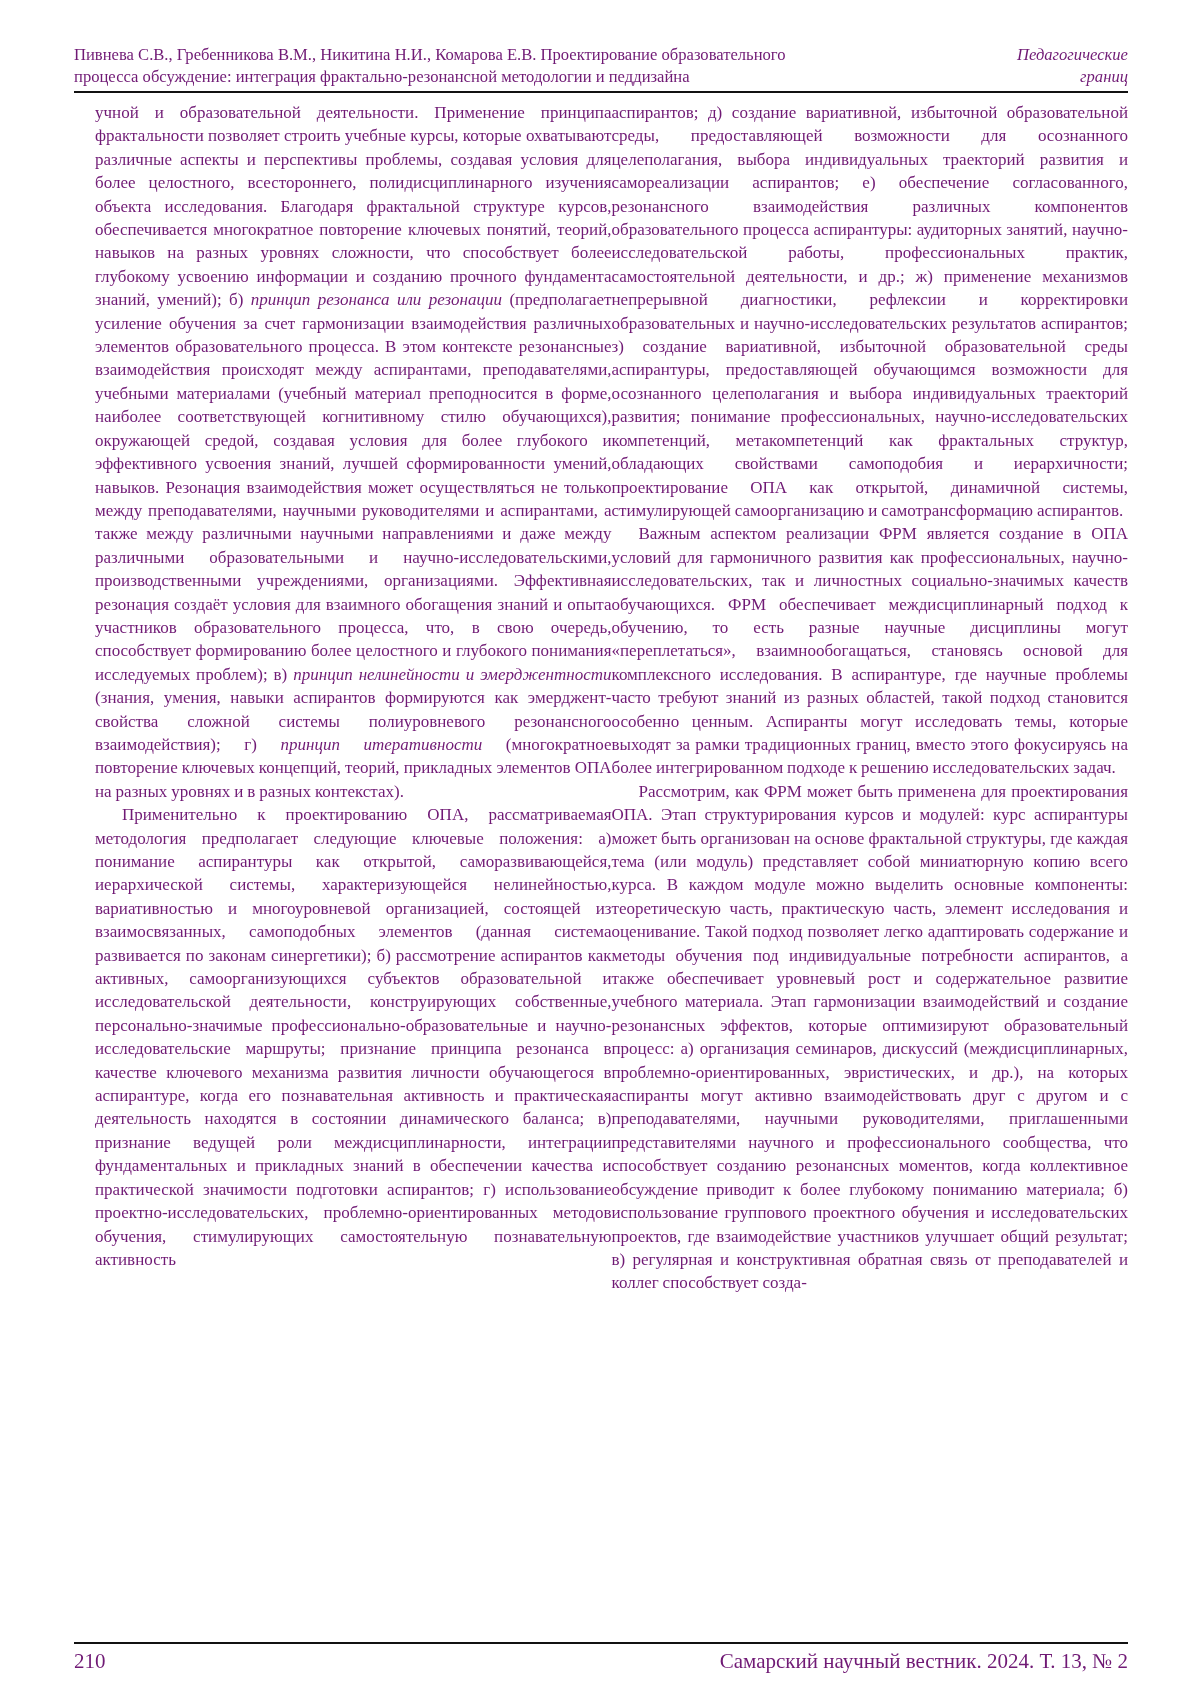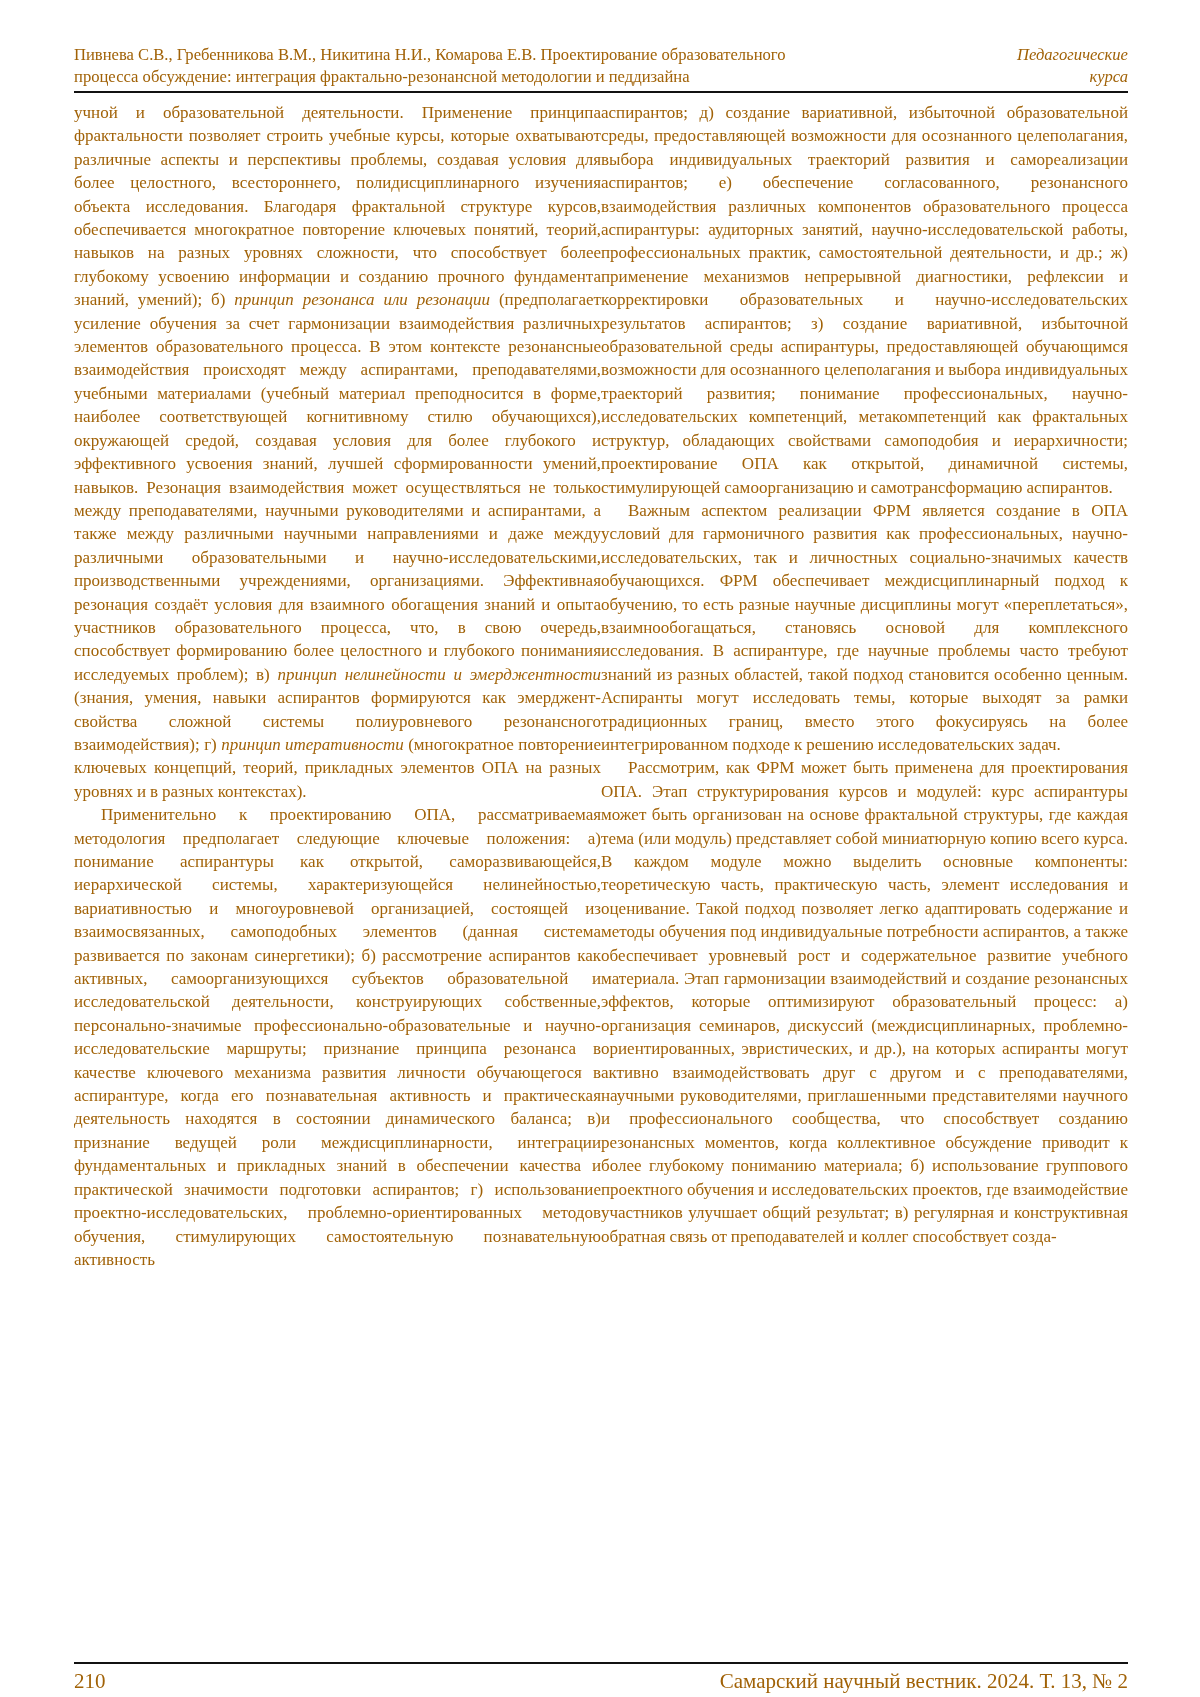--- a/index.html
+++ b/index.html
@@ -6,23 +6,23 @@
     margin: 0;
     padding: 0;
     background: #ffffff;
   }
   .page {
     position: relative;
     width: 1200px;
     height: 1697px;
     margin: 0 auto;
     box-sizing: border-box;
-    padding: 44px 72px 4px 74px;
+    padding: 44px 72px 24px 74px;
     background: #ffffff;
-    color: #a16207;
+    color: #701a75;
     font-family: "Liberation Serif", "DejaVu Serif", serif;
     display: flex;
     flex-direction: column;
   }
   .page-header {
     display: flex;
     justify-content: space-between;
     align-items: flex-start;
     font-size: 16.6px;
     line-height: 22px;
@@ -37,20 +37,21 @@
   .header-rule {
     border-bottom: 2px solid #111;
     margin-top: 3px;
   }
   .article-body {
     flex: 1 1 auto;
     min-height: 0;
     overflow: hidden;
     display: flex;
     margin-top: 8px;
+    margin-left: 21px;
   }
   .col {
     flex: 1 1 0;
     min-width: 0;
   }
   .para {
     margin: 0;
     font-size: 17px;
     line-height: 23.4px;
     text-align: justify;
@@ -78,21 +79,21 @@
 
 <div class="page">
 
   <header class="page-header">
     <div class="header-left">
       <div>Пивнева С.В., Гребенникова В.М., Никитина Н.И., Комарова Е.В. Проектирование образовательного</div>
       <div>процесса обсуждение: интеграция фрактально-резонансной методологии и педдизайна</div>
     </div>
     <div class="header-right">
       <div>Педагогические</div>
-      <div>курса</div>
+      <div>границ</div>
     </div>
   </header>
 
   <div class="header-rule"></div>
 
   <main class="article-body">
     <section class="col">
         <p class="para"><span>учной и образовательной деятельности. Применение принципа фрактальности позволяет строить учебные курсы, которые охватывают различные аспекты и перспективы проблемы, создавая условия для более целостного, всестороннего, полидисциплинарного изучения объекта исследования. Благодаря фрактальной структуре курсов, обеспечивается многократное повторение ключевых понятий, теорий, навыков на разных уровнях сложности, что способствует более глубокому усвоению информации и созданию прочного фундамента знаний, умений); б) </span><span class="it">принцип резонанса или резонации</span><span> (предполагает усиление обучения за счет гармонизации взаимодействия различных элементов образовательного процесса. В этом контексте резонансные взаимодействия происходят между аспирантами, преподавателями, учебными материалами (учебный материал преподносится в форме, наиболее соответствующей когнитивному стилю обучающихся), окружающей средой, создавая условия для более глубокого и эффективного усвоения знаний, лучшей сформированности умений, навыков. Резонация взаимодействия может осуществляться не только между преподавателями, научными руководителями и аспирантами, а также между различными научными направлениями и даже между различными образовательными и научно-исследовательскими, производственными учреждениями, организациями. Эффективная резонация создаёт условия для взаимного обогащения знаний и опыта участников образовательного процесса, что, в свою очередь, способствует формированию более целостного и глубокого понимания исследуемых проблем); в) </span><span class="it">принцип нелинейности и эмерджентности</span><span> (знания, умения, навыки аспирантов формируются как эмерджент-свойства сложной системы полиуровневого резонансного взаимодействия); г) </span><span class="it">принцип итеративности</span><span> (многократное повторение ключевых концепций, теорий, прикладных элементов ОПА на разных уровнях и в разных контекстах).</span></p>
         <p class="para indent"><span>Применительно к проектированию ОПА, рассматриваемая методология предполагает следующие ключевые положения: а) понимание аспирантуры как открытой, саморазвивающейся, иерархической системы, характеризующейся нелинейностью, вариативностью и многоуровневой организацией, состоящей из взаимосвязанных, самоподобных элементов (данная система развивается по законам синергетики); б) рассмотрение аспирантов как активных, самоорганизующихся субъектов образовательной и исследовательской деятельности, конструирующих собственные, персонально-значимые профессионально-образовательные и научно-исследовательские маршруты; признание принципа резонанса в качестве ключевого механизма развития личности обучающегося в аспирантуре, когда его познавательная активность и практическая деятельность находятся в состоянии динамического баланса; в) признание ведущей роли междисциплинарности, интеграции фундаментальных и прикладных знаний в обеспечении качества и практической значимости подготовки аспирантов; г) использование проектно-исследовательских, проблемно-ориентированных методов обучения, стимулирующих самостоятельную познавательную активность</span></p>
       </section>

